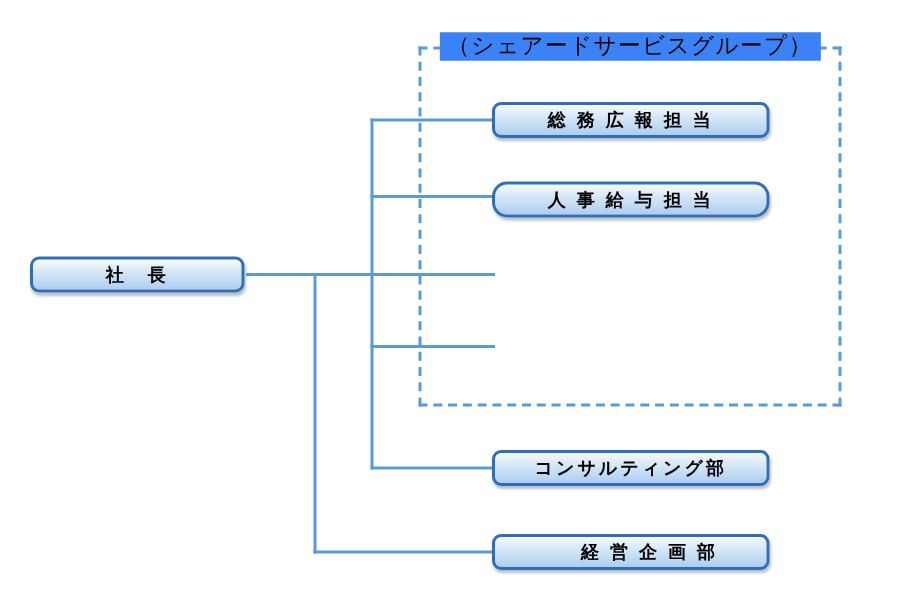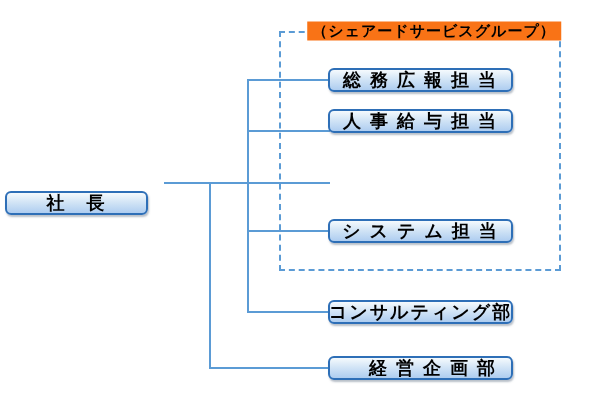--- a/index.html
+++ b/index.html
@@ -30,51 +30,50 @@
     width: 282px;
     height: 240px;
     border: 2px dashed #5b9bd5;
     box-sizing: border-box;
   }
   .group-title {
     position: absolute;
     top: -2px;
     left: 50%;
     transform: translate(-50%, -50%);
-    background: #f97316;
+    background: #3b82f6;
     padding: 0 5px;
     font-size: 15px;
-    font-weight: bold;
+    font-weight: normal;
     color: #000000;
     white-space: nowrap;
     letter-spacing: 1px;
-    margin-left: 14px;
   }
   
   .node {
     position: absolute;
     box-sizing: border-box;
     height: 24px;
     border: 2px solid #2e6fb7;
     border-radius: 6px;
     background: linear-gradient(180deg, #f5fafd 0%, #d3e5f6 45%, #aecdf0 100%);
     box-shadow: 1px 2px 2px rgba(125, 138, 155, 0.55);
     display: flex;
     align-items: center;
     justify-content: center;
-    font-size: 18px;
+    font-size: 12px;
     font-weight: bold;
     color: #000000;
     letter-spacing: 2px;
     white-space: nowrap;
   }
-  .node.root  { left: 5px;  top: 171px; width: 143px; margin-top: 20px; }
+  .node.root  { left: 20px;  top: 171px; width: 143px; }
   .node.dept  { left: 328px; width: 185px; }
   .node.d0 { top: 68px; }
-  .node.d1 { top: 109px; }
+  .node.d1 { top: 121px; border-radius: 10px; }
   .node.d2 { top: 171px; }
   .node.d3 { top: 219px; }
   .node.d4 { top: 300px; justify-content: center; }
   .node.d5 { top: 356px; padding-left: 25px; }
 </style>
 </head>
 <body>
 
 <div class="canvas">
 
@@ -94,23 +93,20 @@
   <div class="node root">
     <span>社　長</span>
   </div>
 
   <div class="node dept d0">
     <span>総 務 広 報 担 当</span>
   </div>
   <div class="node dept d1">
     <span>人 事 給 与 担 当</span>
   </div>
-  <div class="node dept d3">
-    <span>シ ス テ ム 担 当</span>
-  </div>
   <div class="node dept d4">
     <span>コンサルティング部</span>
   </div>
   <div class="node dept d5">
     <span>経 営 企 画 部</span>
   </div>
 
 </div>
 
 </body></html>

